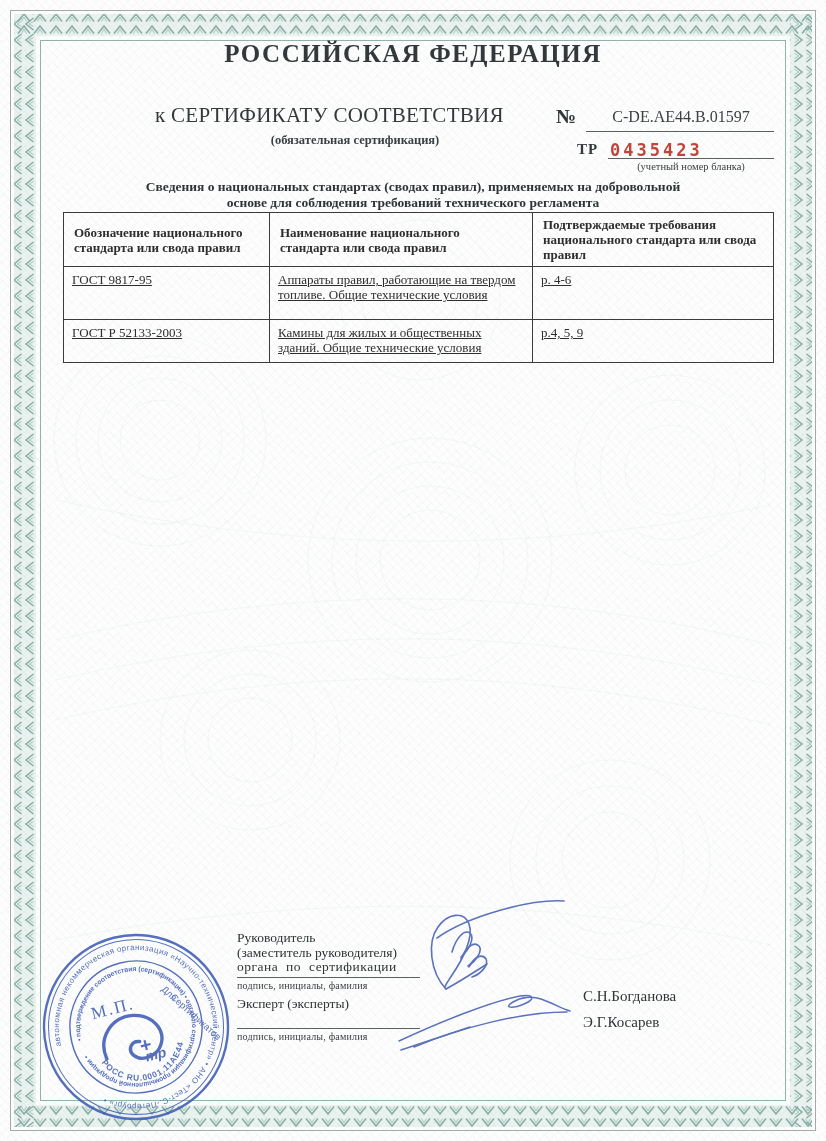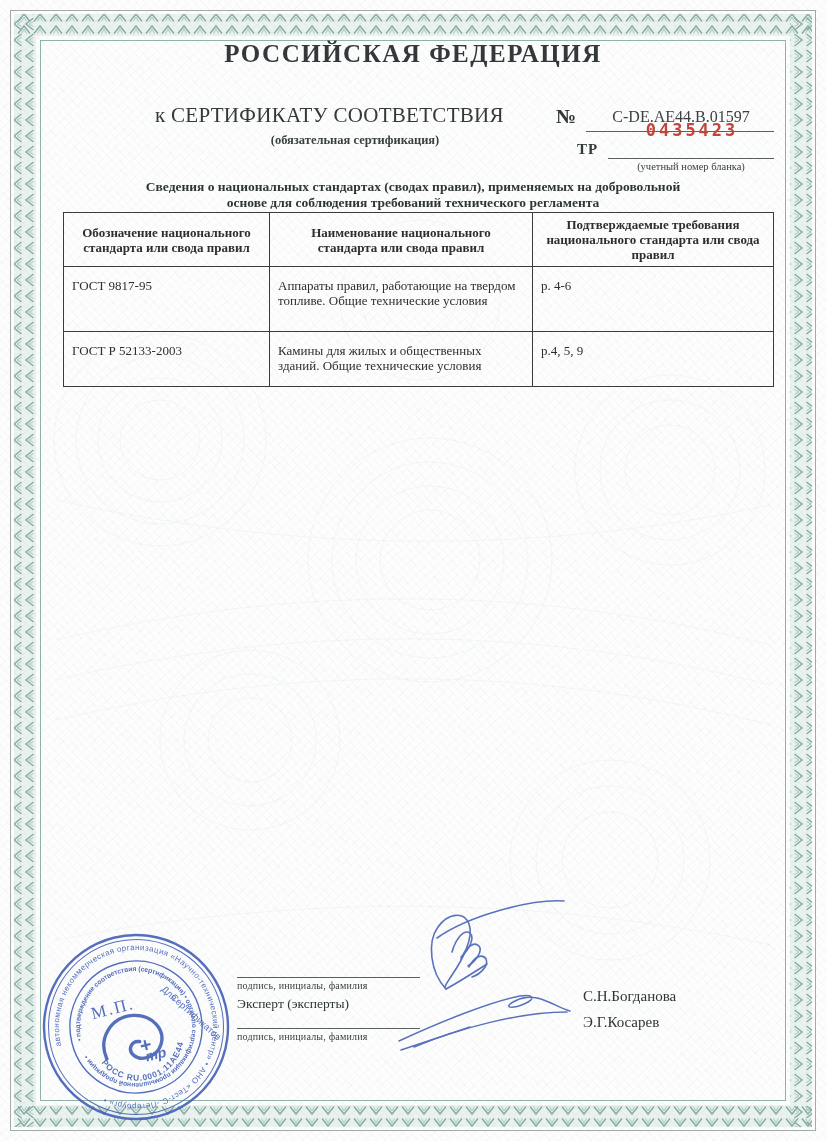--- a/index.html
+++ b/index.html
@@ -21,34 +21,34 @@
   .center{text-align:center;}
   .country{left:0;top:40px;width:100%;font-size:25px;font-weight:bold;letter-spacing:1.5px;color:#33383a;}
   .doctype{left:0;top:81px;width:100%;font-size:17px;font-weight:bold;letter-spacing:0.6px;color:#33383a;}
   .cert-line{left:155px;top:103px;font-size:21px;font-weight:normal;letter-spacing:0.3px;color:#33383a;white-space:nowrap;text-align:center;}
   .num-sign{left:556px;top:105px;font-size:20px;font-weight:bold;color:#33383a;}
   .cert-number{left:588px;top:108px;width:186px;text-align:center;font-size:16px;color:#3a3f42;}
   .u-line{height:0;border-top:1.3px solid #5a5f60;}
   .cert-number-line{left:586px;top:131px;width:188px;}
   .cert-kind{left:150px;top:133px;width:410px;font-size:12.5px;font-weight:bold;color:#3a3f42;}
   .tr-label{left:577px;top:141px;font-size:15px;font-weight:bold;letter-spacing:1px;color:#33383a;}
-  .blank-number{left:610px;top:120px;width:164px;text-align:center;
+  .blank-number{left:610px;top:140px;width:164px;text-align:left;
     font-family:"DejaVu Sans Mono",monospace;font-size:17px;font-weight:bold;letter-spacing:3px;}
   .blank-line{left:608px;top:158px;width:166px;}
   .blank-caption{left:608px;top:161px;width:166px;text-align:center;font-size:10.5px;color:#3a3f42;}
   .intro{left:0;top:179px;width:100%;font-size:13.5px;font-weight:bold;line-height:15.5px;color:#2f3436;}
   table.std{
     position:absolute;left:63px;top:212px;width:710px;
     border-collapse:collapse;table-layout:fixed;
   }
   table.std th,table.std td{
     border:1.4px solid #3b3b3b;font-size:13px;line-height:15px;vertical-align:top;
   }
-  table.std th{font-weight:bold;text-align:center;vertical-align:middle;padding:4px 10px;height:44px;}
-  table.std td{padding:11px 8px;}
+  table.std th{font-weight:bold;text-align:left;vertical-align:middle;padding:4px 10px;height:44px;}
+  table.std td{padding:5px 8px;text-decoration:underline;}
   .col1{width:206px;}.col2{width:263px;}.col3{width:241px;}
   td.h1{height:42px;} td.h2{height:32px;}
   .role-block{left:237px;top:931px;font-size:13.5px;line-height:14.5px;color:#2f3436;}
   .role-line3{letter-spacing:0.5px;word-spacing:4px;}
   .role-underline{left:237px;top:977px;width:183px;}
   .small-caption{font-size:10px;color:#3a3f42;letter-spacing:0.2px;}
   .head-caption{left:237px;top:980px;}
   .head-name{left:583px;top:988px;font-size:15px;color:#2f3436;}
   .expert-label{left:237px;top:996px;font-size:13.5px;color:#2f3436;}
   .expert-underline{left:237px;top:1028px;width:183px;}
@@ -164,20 +164,25 @@
         <td class="h1">р. 4-6</td>
       </tr>
       <tr>
         <td class="h2">ГОСТ Р 52133-2003</td>
         <td class="h2">Камины для жилых и общественных зданий. Общие технические условия</td>
         <td class="h2">р.4, 5, 9</td>
       </tr>
     </tbody>
   </table>
 
+  <div class="abs role-block" style="z-index:2;">
+    <div>Руководитель</div>
+    <div>(заместитель руководителя)</div>
+    <div class="role-line3">органа по сертификации</div>
+  </div>
   <div class="abs u-line role-underline" style="z-index:2;"></div>
   <div class="abs small-caption head-caption" style="z-index:2;">подпись, инициалы, фамилия</div>
   <div class="abs head-name" style="z-index:2;">С.Н.Богданова</div>
 
   <div class="abs expert-label" style="z-index:2;">Эксперт (эксперты)</div>
   <div class="abs u-line expert-underline" style="z-index:2;"></div>
   <div class="abs small-caption expert-caption" style="z-index:2;">подпись, инициалы, фамилия</div>
   <div class="abs expert-name" style="z-index:2;">Э.Г.Косарев</div>
 
   <svg class="overlay-svg" width="826" height="1141" viewBox="0 0 826 1141">

